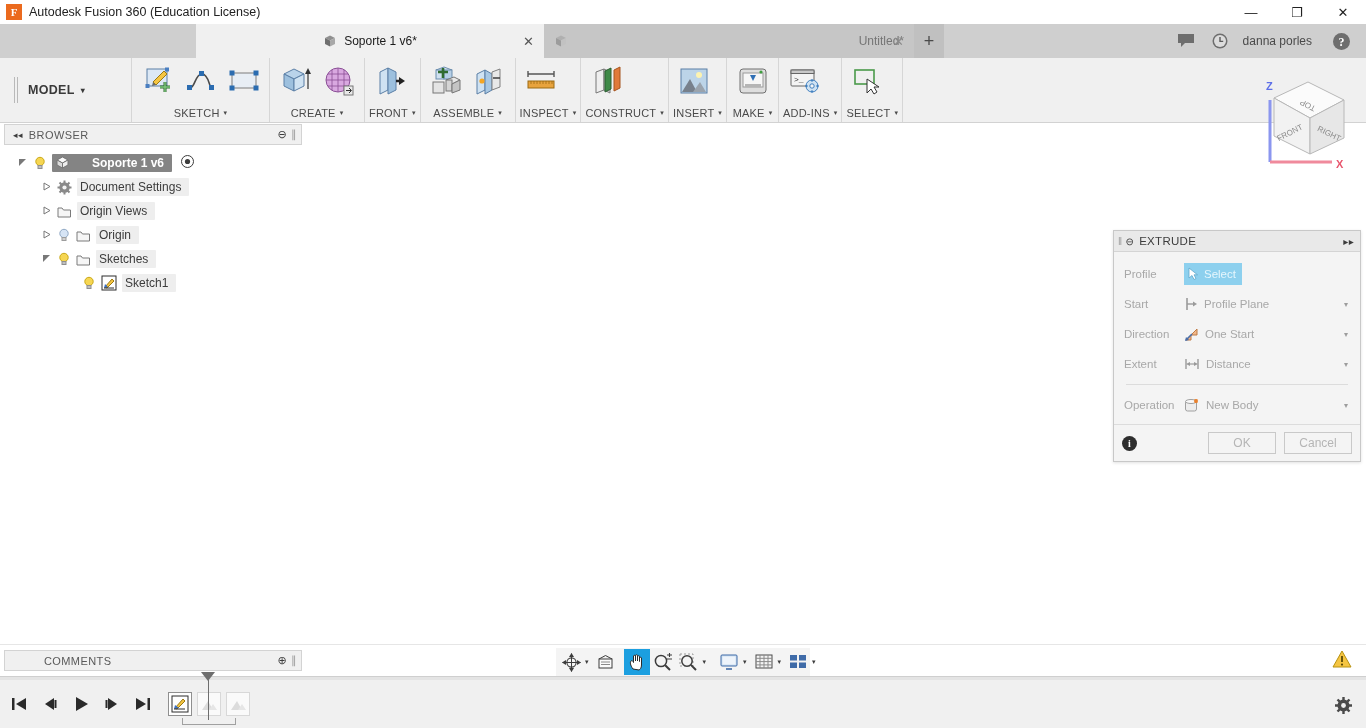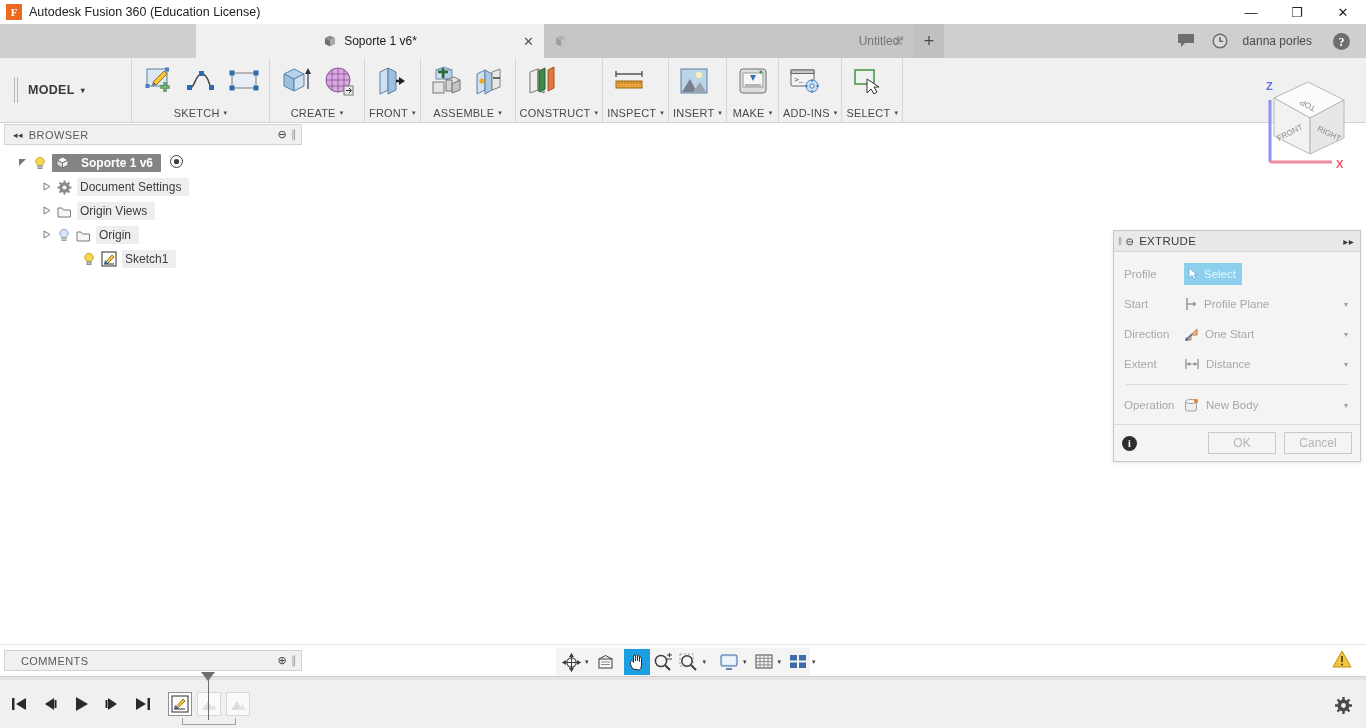--- a/index.html
+++ b/index.html
@@ -167,21 +167,21 @@
     color: #b5b5b5; font-size: 12px; display: flex; align-items: center; justify-content: center;
   }
   .ex-ok { margin-left: auto; margin-right: 8px; }
 
   
   .comments {
     position: absolute; top: 650px; left: 4px; width: 298px; height: 21px;
     background: #f0f0f0; border: 1px solid #d3d3d3;
     display: flex; align-items: center; font-size: 11px; color: #595959; letter-spacing: .4px;
   }
-  .comments .lab { padding-left: 16px; }
+  .comments .lab { padding-left: 39px; }
   .comments .plus { margin-left: auto; margin-right: 4px; font-size: 11px; color: #3c3c3c; }
 
   
   .navbar {
     position: absolute; top: 648px; left: 556px; width: 254px; height: 28px;
     background: #f4f4f4; display: flex; align-items: center; gap: 0;
     padding: 0 3px;
   }
   .navbtn {
     height: 26px; display: flex; align-items: center; justify-content: center;
@@ -570,48 +570,48 @@
       </div>
       <div class="riblabel">
         <span>ASSEMBLE</span>
         <span class="car">▾</span>
       </div>
     </div>
 
     <div class="ribgroup">
       <div class="ribicons">
         <div class="ribicon">
-          <svg width="32" height="30" viewBox="0 0 32 30">
-            <polygon points="5,6 13,3 13,24 5,27" fill="#eeeeee" stroke="#777"></polygon>
-            <polygon points="13,3 19,6 19,27 13,24" fill="#d8d8d8" stroke="#777"></polygon>
-            <polygon points="14,5 20,2 20,23 14,26" fill="#3f8a48" stroke="#2b5e31"></polygon>
-            <polygon points="23,4 29,1 29,22 23,25" fill="#e07a3a" stroke="#a6541f"></polygon>
-          </svg>
-        </div>
-      </div>
-      <div class="riblabel">
-        <span>CONSTRUCT</span>
-        <span class="car">▾</span>
-      </div>
-    </div>
-
-    <div class="ribgroup">
-      <div class="ribicons">
-        <div class="ribicon">
           <svg width="34" height="30" viewBox="0 0 34 30">
             <path d="M 4,8 h26 M 4,5 v6 M 30,5 v6" stroke="#555" stroke-width="1.4" fill="none"></path>
             <rect x="4" y="15" width="26" height="7" fill="#e8a33d" stroke="#9c6a12"></rect>
             <g stroke="#9c6a12" stroke-width=".8">
               <path d="M7,15 v3 M10,15 v3 M13,15 v3 M16,15 v3 M19,15 v3 M22,15 v3 M25,15 v3 M28,15 v3"></path>
             </g>
           </svg>
         </div>
       </div>
       <div class="riblabel">
         <span>INSPECT</span>
+        <span class="car">▾</span>
+      </div>
+    </div>
+
+    <div class="ribgroup">
+      <div class="ribicons">
+        <div class="ribicon">
+          <svg width="32" height="30" viewBox="0 0 32 30">
+            <polygon points="5,6 13,3 13,24 5,27" fill="#eeeeee" stroke="#777"></polygon>
+            <polygon points="13,3 19,6 19,27 13,24" fill="#d8d8d8" stroke="#777"></polygon>
+            <polygon points="14,5 20,2 20,23 14,26" fill="#3f8a48" stroke="#2b5e31"></polygon>
+            <polygon points="23,4 29,1 29,22 23,25" fill="#e07a3a" stroke="#a6541f"></polygon>
+          </svg>
+        </div>
+      </div>
+      <div class="riblabel">
+        <span>CONSTRUCT</span>
         <span class="car">▾</span>
       </div>
     </div>
 
     <div class="ribgroup">
       <div class="ribicons">
         <div class="ribicon">
           <svg width="30" height="28" viewBox="0 0 30 28">
             <rect x="2" y="2" width="26" height="24" fill="#bcd4e8" stroke="#5b7fa6"></rect>
             <circle cx="20" cy="8" r="3" fill="#fdf3b0"></circle>
@@ -712,21 +712,21 @@
           <svg width="9" height="9" viewBox="0 0 9 9">
               <polygon points="1,1 8,1 1,8" fill="#787878"></polygon>
             </svg>
         </span>
         <span class="bulb">
           <svg width="12" height="14" viewBox="0 0 12 14">
               <circle cx="6" cy="5.5" r="4.2" fill="#f6d652" stroke="#c9a818"></circle>
               <rect x="4" y="9.5" width="4" height="3" fill="#c0c0c0" stroke="#8f8f8f"></rect>
             </svg>
         </span>
-        <span class="tlabel sel" style="display:flex;align-items:flex-start;gap:11px;">
+        <span class="tlabel sel" style="display:flex;align-items:flex-start;gap:22px;">
           <svg width="15" height="13" viewBox="0 0 15 13">
               <polygon points="2,4 7.5,1 13,4 7.5,7" fill="#fafafa" stroke="#777"></polygon>
               <polygon points="2,4 7.5,7 7.5,12 2,9" fill="#dcdcdc" stroke="#777"></polygon>
               <polygon points="13,4 7.5,7 7.5,12 13,9" fill="#eeeeee" stroke="#777"></polygon>
             </svg>
           <span>Soporte 1 v6</span>
         </span>
         <span style="margin-left:4px">
           <svg width="13" height="13" viewBox="0 0 13 13">
               <circle cx="6.5" cy="6.5" r="6" fill="none" stroke="#3c3c3c"></circle>
@@ -780,20 +780,39 @@
             </svg>
         </span>
         <span style="display:flex">
           <svg width="15" height="13" viewBox="0 0 15 13">
               <path d="M1,3 h4 l1.5,2 h7 v7 h-12.5 z" fill="#f6f6f6" stroke="#7a7a7a"></path>
             </svg>
         </span>
         <span class="tlabel hl">Origin</span>
       </div>
 
+      <div class="trow" style="padding-left:36px">
+        <span class="arrow">
+          <svg width="9" height="9" viewBox="0 0 9 9">
+              <polygon points="1,1 8,1 1,8" fill="#787878"></polygon>
+            </svg>
+        </span>
+        <span class="bulb">
+          <svg width="12" height="14" viewBox="0 0 12 14">
+              <circle cx="6" cy="5.5" r="4.2" fill="#f6d652" stroke="#c9a818"></circle>
+              <rect x="4" y="9.5" width="4" height="3" fill="#c0c0c0" stroke="#8f8f8f"></rect>
+            </svg>
+        </span>
+        <span style="display:flex">
+          <svg width="15" height="13" viewBox="0 0 15 13">
+              <path d="M1,3 h4 l1.5,2 h7 v7 h-12.5 z" fill="#f6f6f6" stroke="#7a7a7a"></path>
+            </svg>
+        </span>
+        <span class="tlabel hl">Sketches</span>
+      </div>
 
       <div class="trow" style="padding-left:78px">
         <span class="bulb">
           <svg width="12" height="14" viewBox="0 0 12 14">
               <circle cx="6" cy="5.5" r="4.2" fill="#f6d652" stroke="#c9a818"></circle>
               <rect x="4" y="9.5" width="4" height="3" fill="#c0c0c0" stroke="#8f8f8f"></rect>
             </svg>
         </span>
         <span style="display:flex">
           <svg width="16" height="16" viewBox="0 0 16 16">

